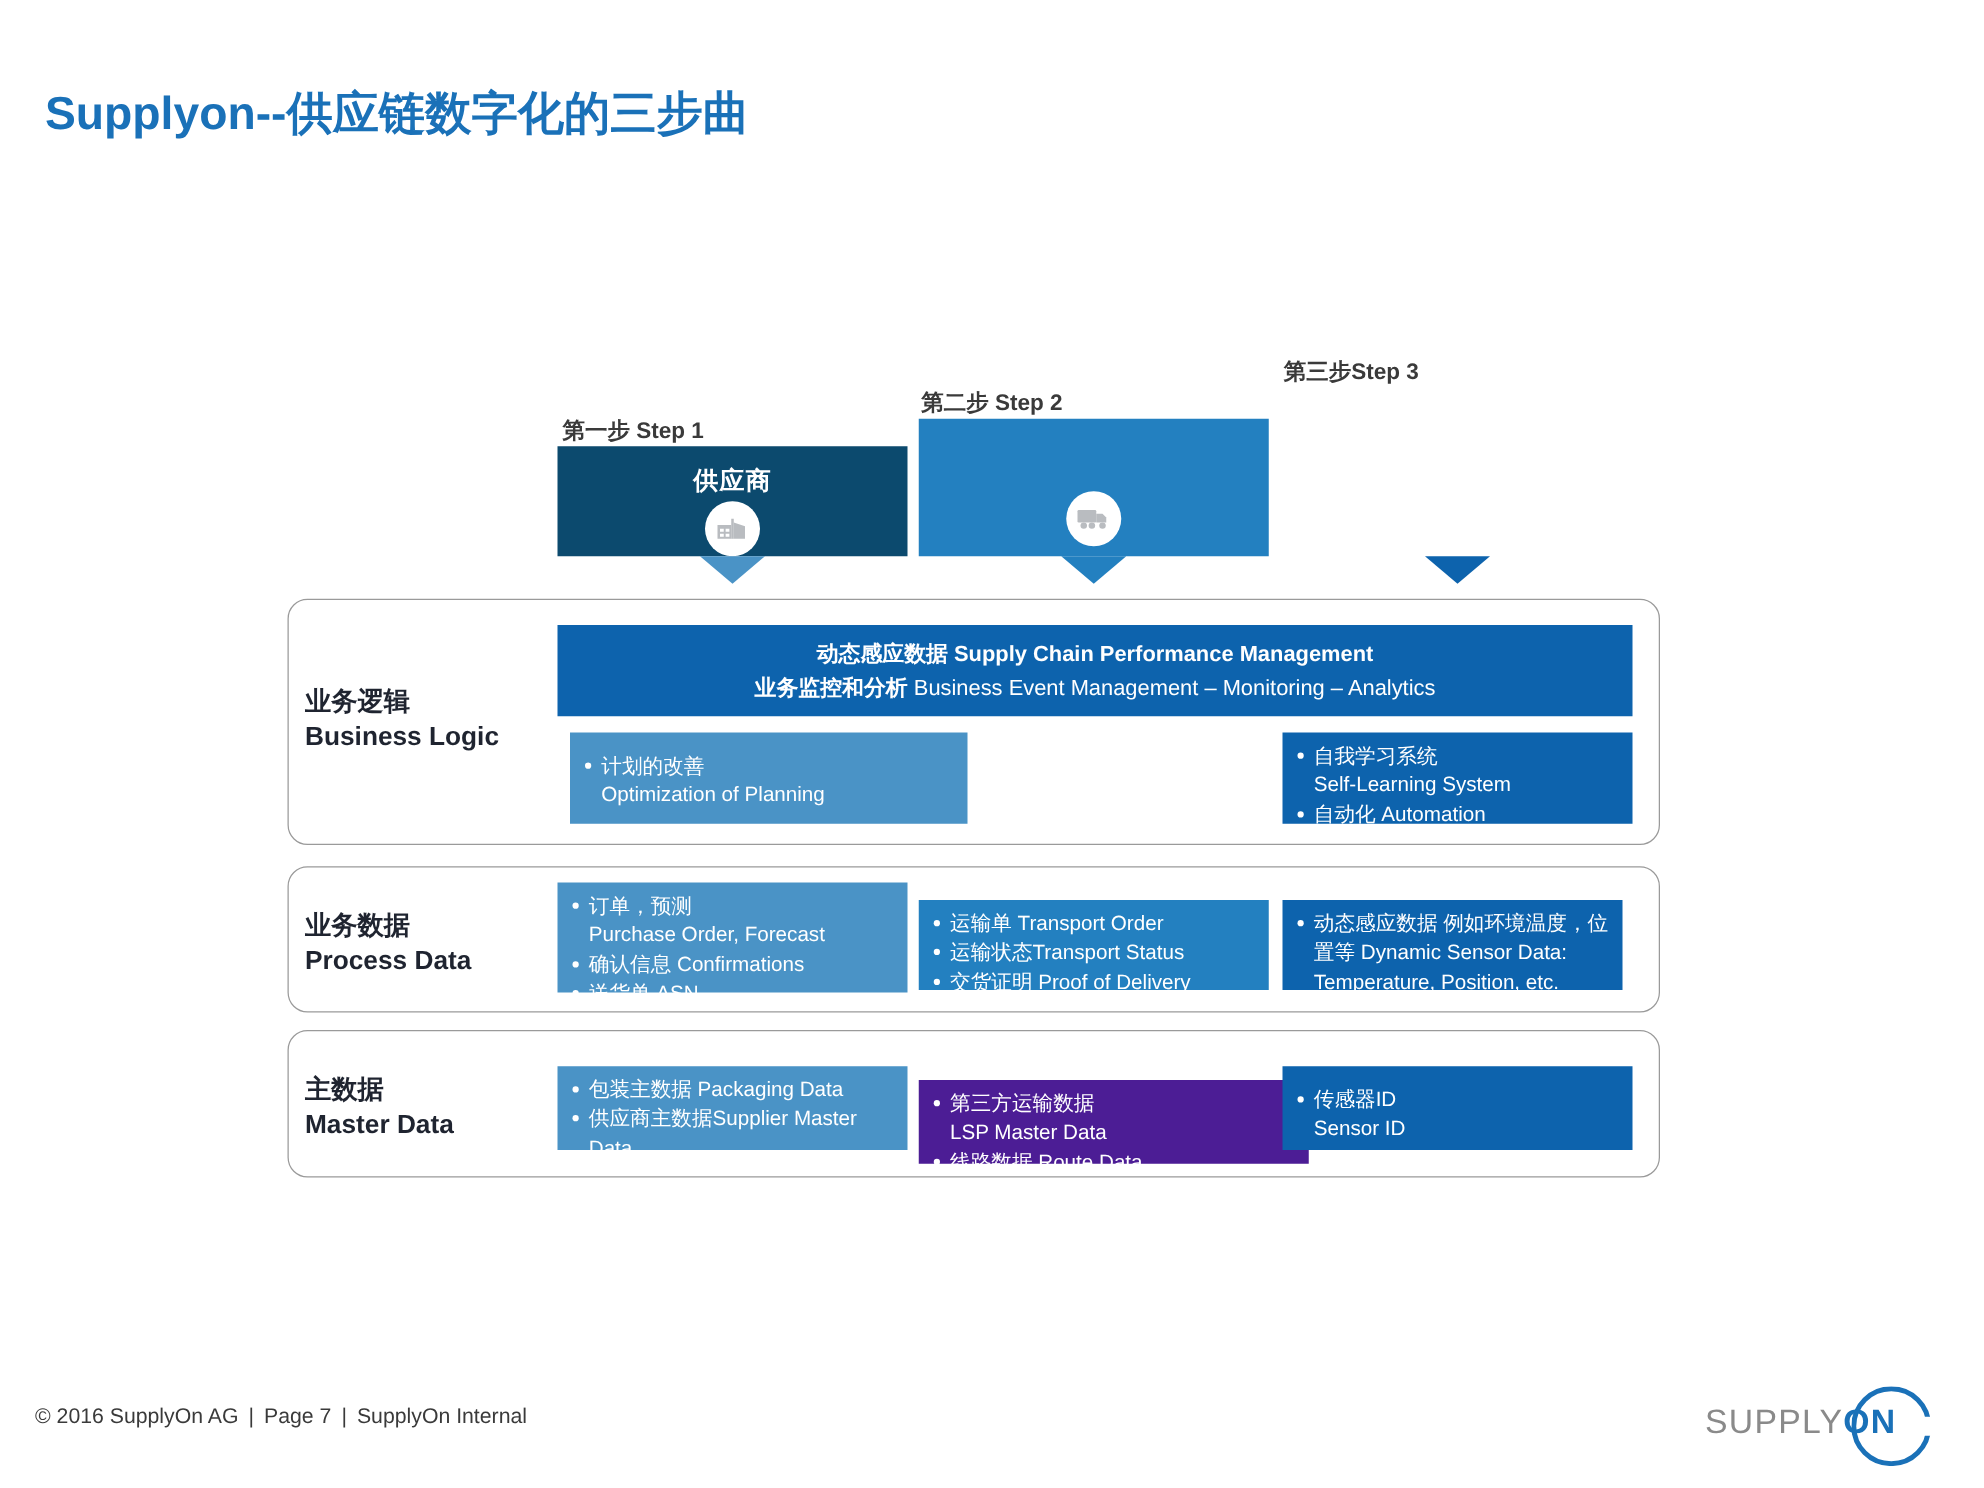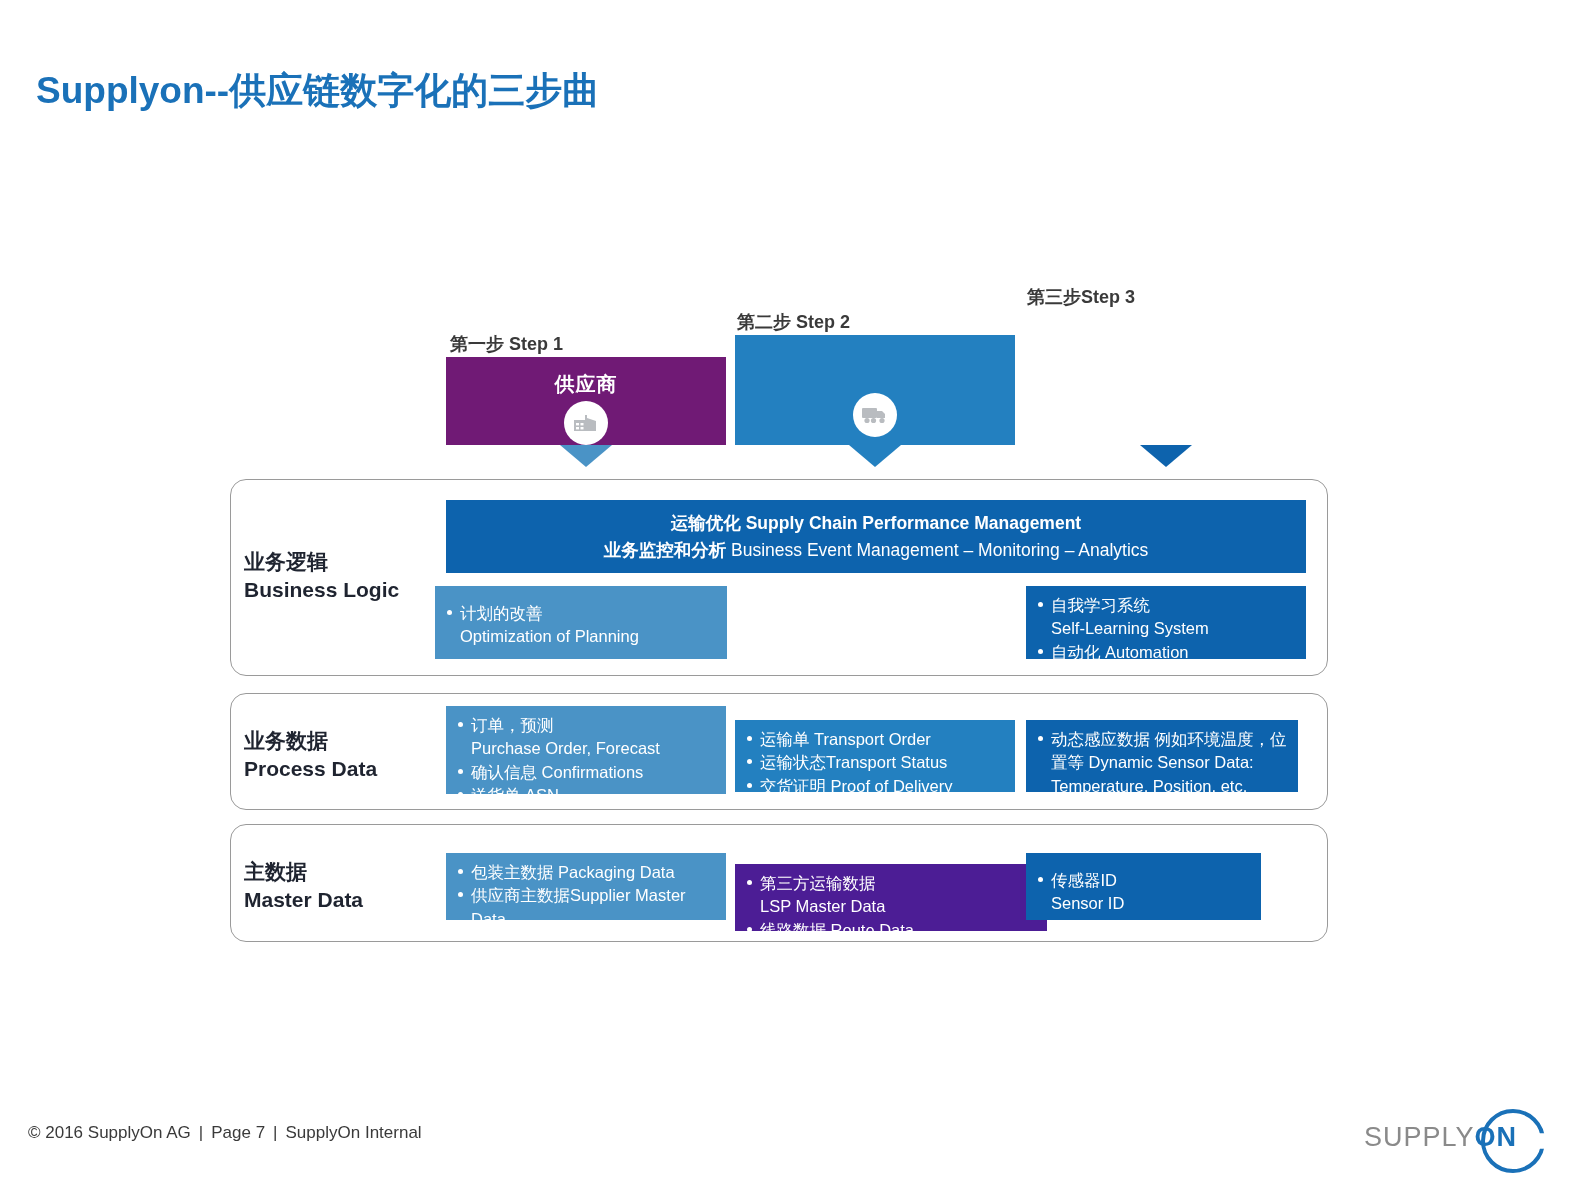--- a/index.html
+++ b/index.html
@@ -141,21 +141,21 @@
   }
 </style>
 </head>
 <body>
 
 <div id="slide">
 
   <div class="slide-title">Supplyon--供应链数字化的三步曲</div>
 
   <div class="step-label" style="left:450px;top:332px;">第一步 Step 1</div>
-  <div class="step-box" id="step1" style="left:446px;top:357px;width:280px;height:88px;background:#701a75;">
+  <div class="step-box" id="step1" style="left:446px;top:357px;width:280px;height:88px;background:#0c4a6e;">
     <span class="step-title">供应商</span>
     <div class="icon-circle" style="left:118px;top:44px;">
       <svg width="26" height="20" viewBox="0 0 26 20" aria-hidden="true">
         <rect x="1" y="7" width="11" height="11" fill="#b9bcc0"></rect>
         <rect x="12" y="2" width="2" height="16" fill="#b9bcc0"></rect>
         <polygon points="14,5 23,8 23,18 14,18" fill="#b9bcc0"></polygon>
         <rect x="3" y="10" width="3" height="2.4" fill="#ffffff"></rect>
         <rect x="7.5" y="10" width="3" height="2.4" fill="#ffffff"></rect>
         <rect x="3" y="14" width="3" height="2.4" fill="#ffffff"></rect>
         <rect x="7.5" y="14" width="3" height="2.4" fill="#ffffff"></rect>
@@ -182,28 +182,28 @@
   <div class="step-arrow" style="left:1140px;top:445px;border-top:22px solid #0d63ad;"></div>
 
   <div class="row-card" style="left:230px;top:479px;width:1098px;height:197px;"></div>
   <div class="row-label" style="left:244px;top:548px;">
     <span class="cn">业务逻辑</span>
     <span class="en">Business Logic</span>
   </div>
 
   <div class="banner" style="left: 446px; top: 500px; width: 860px; height: 73px; background: rgb(13, 99, 173);">
     <div class="line">
-      <span class="b">运输优化</span><span class="b">&nbsp;</span><span class="b">Supply Chain Performance Management</span>
+      <span class="b">动态感应数据</span><span class="b">&nbsp;</span><span class="b">Supply Chain Performance Management</span>
     </div>
     <div class="line l2">
       <span class="b">业务监控和分析</span><span class="n">&nbsp;</span><span class="n">Business Event Management – Monitoring – Analytics</span>
     </div>
   </div>
 
-  <div class="cell" id="r0c0" style="left:435px;top:586px;width:292px;height:73px;background:#4a93c6;padding-top:16px;">
+  <div class="cell" id="r0c0" style="left:456px;top:586px;width:318px;height:73px;background:#4a93c6;padding-top:16px;">
     <ul>
         <li class="bullet">计划的改善</li>
         <li class="nobullet">Optimization of Planning</li>
       </ul>
   </div>
   <div class="cell" id="r0c2" style="left:1026px;top:586px;width:280px;height:73px;background:#0d63ad;">
     <ul>
         <li class="bullet">自我学习系统</li>
         <li class="nobullet">Self-Learning System</li>
         <li class="bullet">自动化 Automation</li>
@@ -252,21 +252,21 @@
         <li class="nobullet">Data</li>
       </ul>
   </div>
   <div class="cell" id="r2c1" style="left:735px;top:864px;width:312px;height:67px;background:#4c1d95;">
     <ul>
         <li class="bullet">第三方运输数据</li>
         <li class="nobullet">LSP Master Data</li>
         <li class="bullet">线路数据 Route Data</li>
       </ul>
   </div>
-  <div class="cell" id="r2c2" style="left:1026px;top:853px;width:235px;height:67px;background:#0d63ad;padding-top:16px;">
+  <div class="cell" id="r2c2" style="left:1026px;top:853px;width:280px;height:67px;background:#0d63ad;padding-top:16px;">
     <ul>
         <li class="bullet">传感器ID</li>
         <li class="nobullet">Sensor ID</li>
       </ul>
   </div>
 
   <div class="footer">
     <span>© 2016 SupplyOn AG</span><span class="sep">|</span><span>Page 7</span><span class="sep">|</span><span>SupplyOn Internal</span>
   </div>
 

